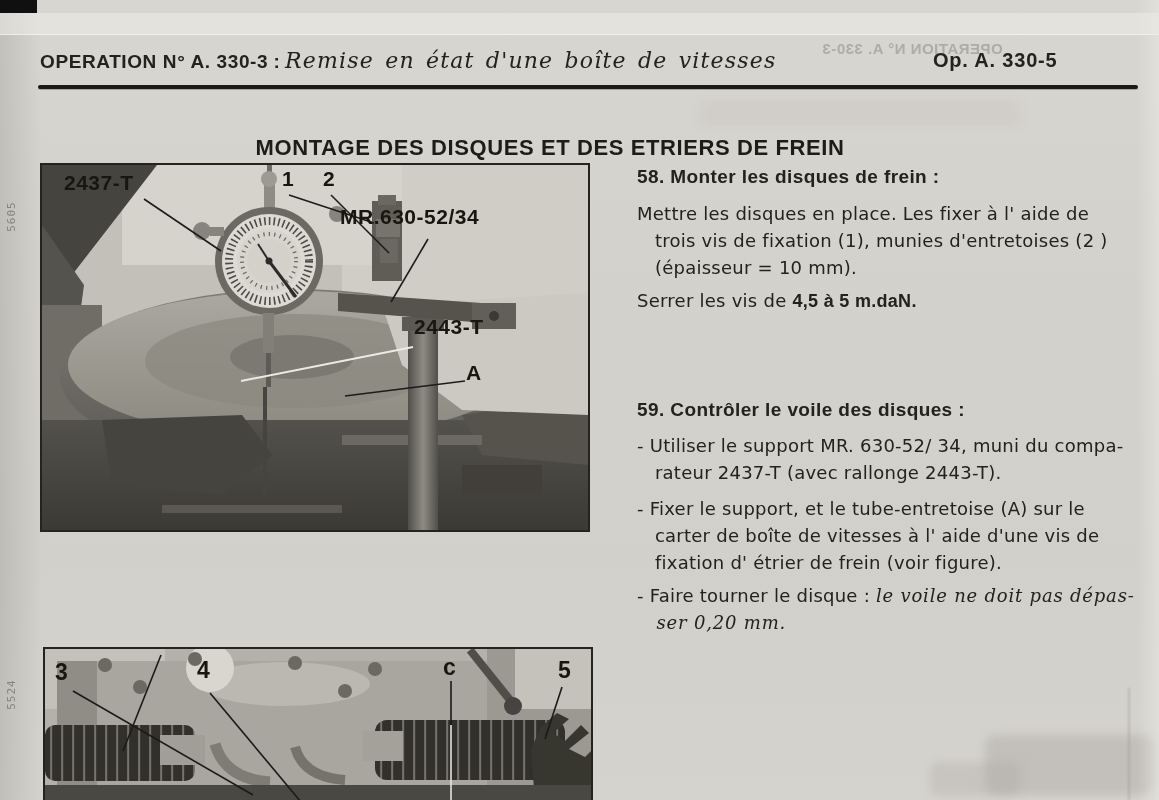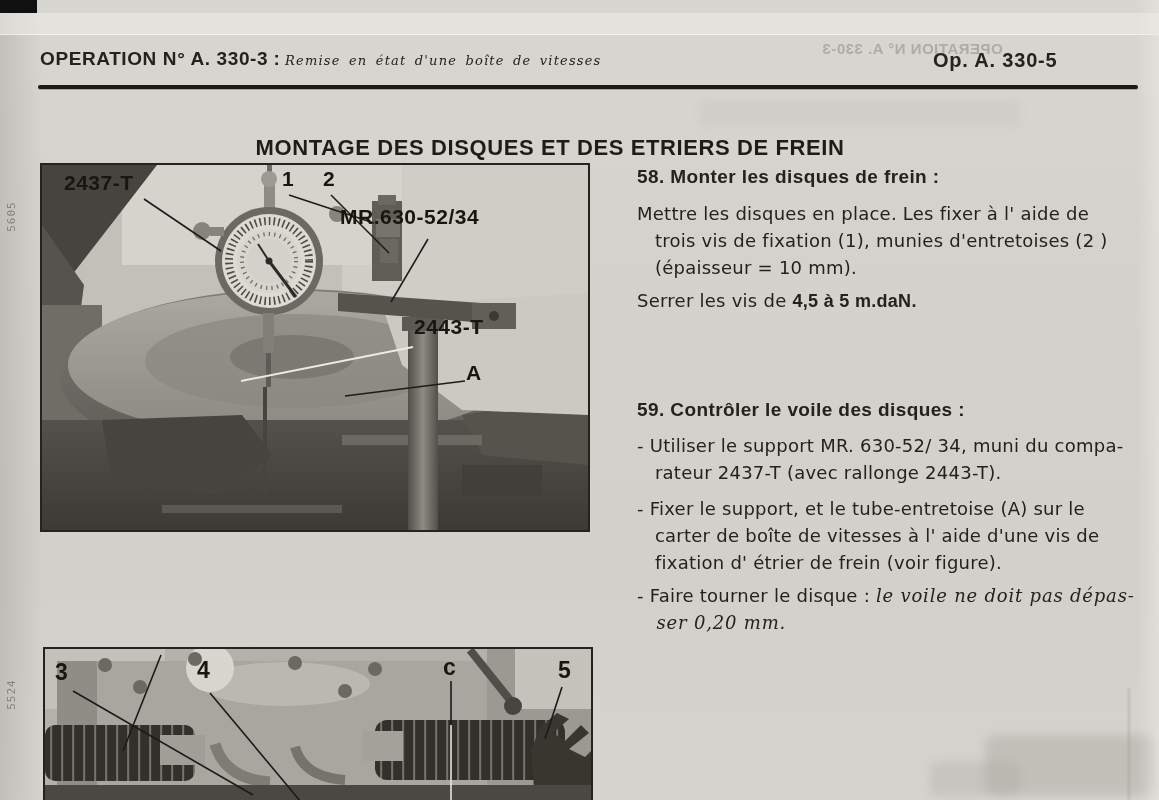--- a/index.html
+++ b/index.html
@@ -14,21 +14,21 @@
     background:linear-gradient(270deg,rgba(235,233,228,.55),rgba(235,233,228,0));pointer-events:none;}
   .corner-mark{position:absolute;left:0;top:0;width:37px;height:13px;background:#101010;}
   .top-band{position:absolute;left:0;top:13px;width:1159px;height:21px;
     background:rgba(238,236,231,.55);border-bottom:1px solid rgba(255,255,255,.5);}
   .bleed-header{position:absolute;left:822px;top:40px;transform:scaleX(-1);
     font-family:"Liberation Sans",sans-serif;font-weight:bold;font-size:15px;
     color:rgba(125,123,117,.45);filter:blur(.6px);letter-spacing:.5px;white-space:nowrap;}
   .header-left{position:absolute;left:40px;top:48px;white-space:nowrap;}
   .header-left .op-num{font-family:"Liberation Sans",sans-serif;font-weight:bold;font-size:19px;letter-spacing:.6px;}
   .header-left .sep{font-family:"Liberation Sans",sans-serif;font-weight:bold;font-size:19px;}
-  .header-left .subtitle{font-family:"DejaVu Serif",serif;font-style:italic;font-size:13px;letter-spacing:1.2px;word-spacing:3px;}
+  .header-left .subtitle{font-family:"DejaVu Serif",serif;font-style:italic;font-size:22px;letter-spacing:1.2px;word-spacing:3px;}
   .header-right{position:absolute;left:933px;top:49px;font-family:"Liberation Sans",sans-serif;
     font-weight:bold;font-size:20px;letter-spacing:.8px;}
   .rule{position:absolute;left:38px;top:85px;width:1100px;height:4px;background:#1b1a17;
     border-radius:2px;box-shadow:0 1px 0 rgba(27,26,23,.25);}
   .section-title{position:absolute;left:240px;top:109px;width:620px;text-align:center;
     font-family:"Liberation Sans",sans-serif;font-weight:bold;font-size:22px;letter-spacing:.6px;color:#1d1c19;margin-top:26px;}
   .margin-ref{position:absolute;font-family:"DejaVu Sans Mono",monospace;font-size:11px;
     color:#7b7974;transform:rotate(-90deg);letter-spacing:1px;opacity:.85;}
   .margin-ref.r1{left:-4px;top:210px;}
   .margin-ref.r2{left:-4px;top:688px;}

